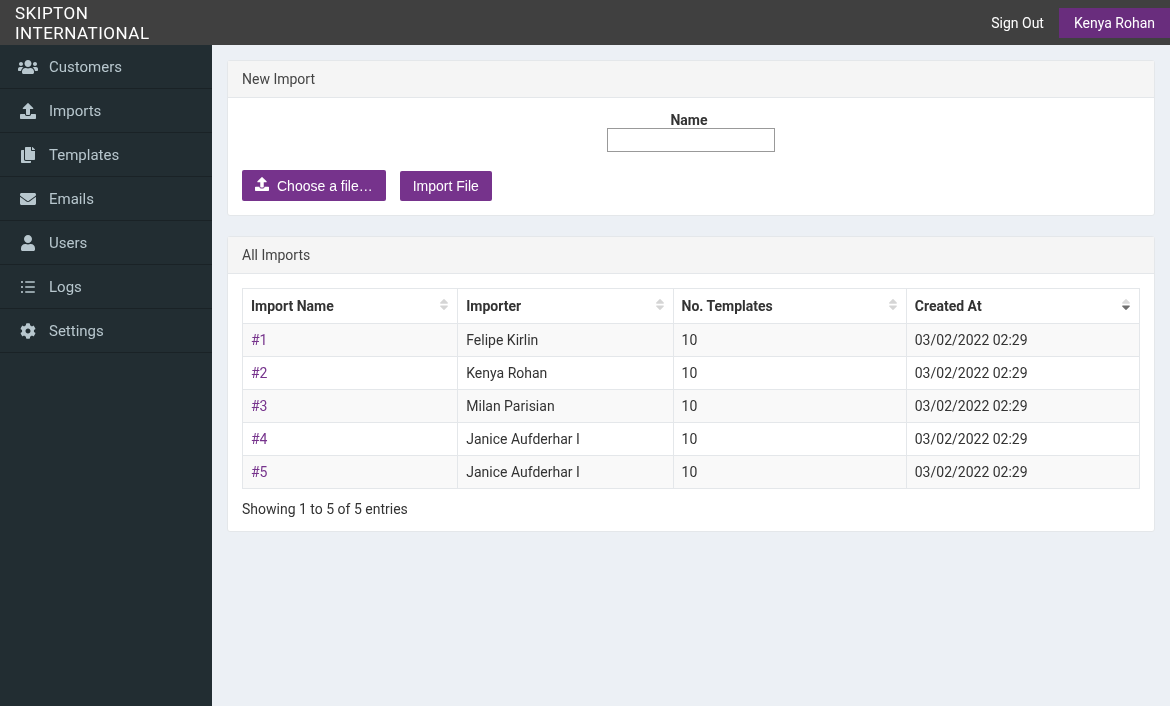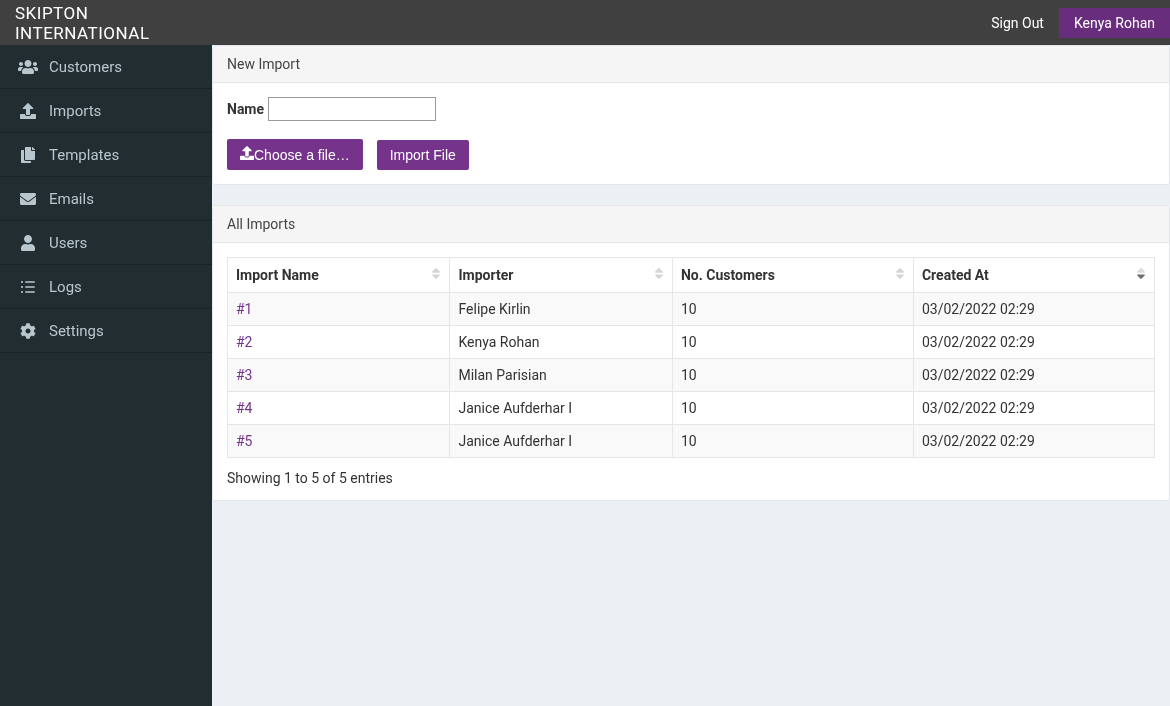--- a/index.html
+++ b/index.html
@@ -60,20 +60,21 @@
     height: 18px;
     margin-right: 10px;
     display: inline-flex;
     align-items: center;
     justify-content: center;
     flex-shrink: 0;
   }
   .sidebar-item svg { fill: #b8c7ce; }
   .content {
     flex: 1;
+    padding: 15px;
     overflow: auto;
   }
   .box {
     background: #fff;
     border: 1px solid #e4e7ea;
     border-radius: 3px;
     margin-bottom: 20px;
   }
   .box-header {
     background: #f5f5f5;
@@ -82,20 +83,21 @@
     font-size: 14px;
     color: #444;
   }
   .box-body {
     padding: 14px;
   }
   .form-row {
     display: flex;
     align-items: center;
     margin-bottom: 18px;
+    flex-direction: column;
   }
   .form-label {
     font-weight: 700;
     font-size: 14px;
     color: #333;
     margin-right: 4px;
   }
   .text-input {
     border: 1px solid #999;
     height: 24px;
@@ -106,21 +108,21 @@
   .btn {
     background: #76338c;
     color: #fff;
     border: none;
     padding: 7px 13px;
     font-size: 14px;
     cursor: pointer;
     border-radius: 2px;
     display: inline-flex;
     align-items: center;
-    gap: 0;
+    gap: 8px;
   }
   .btn + .btn { margin-left: 10px; }
   .btn svg { fill: #fff; }
   .table {
     width: 100%;
     border-collapse: collapse;
   }
   .table th {
     text-align: left;
     font-weight: 700;
@@ -267,21 +269,21 @@
               </th>
               <th style="width:24%;">
                 <span>Importer</span>
                 <span class="sort-icon sort-both">
                   <svg width="10" height="14" viewBox="0 0 320 512">
                       <path fill="#888" d="M41 288h238c21.4 0 32.1 25.9 17 41L177 448c-9.4 9.4-24.6 9.4-33.9 0L24 329c-15.1-15.1-4.4-41 17-41zm255-105L177 64c-9.4-9.4-24.6-9.4-33.9 0L24 183c-15.1 15.1-4.4 41 17 41h238c21.4 0 32.1-25.9 17-41z"></path>
                     </svg>
                 </span>
               </th>
               <th style="width:26%;">
-                <span>No. Customers</span>
+                <span>No. Templates</span>
                 <span class="sort-icon sort-both">
                   <svg width="10" height="14" viewBox="0 0 320 512">
                       <path fill="#888" d="M41 288h238c21.4 0 32.1 25.9 17 41L177 448c-9.4 9.4-24.6 9.4-33.9 0L24 329c-15.1-15.1-4.4-41 17-41zm255-105L177 64c-9.4-9.4-24.6-9.4-33.9 0L24 183c-15.1 15.1-4.4 41 17 41h238c21.4 0 32.1-25.9 17-41z"></path>
                     </svg>
                 </span>
               </th>
               <th style="width:26%;">
                 <span>Created At</span>
                 <span class="sort-icon sort-desc">
                   <svg width="10" height="14" viewBox="0 0 320 512">

